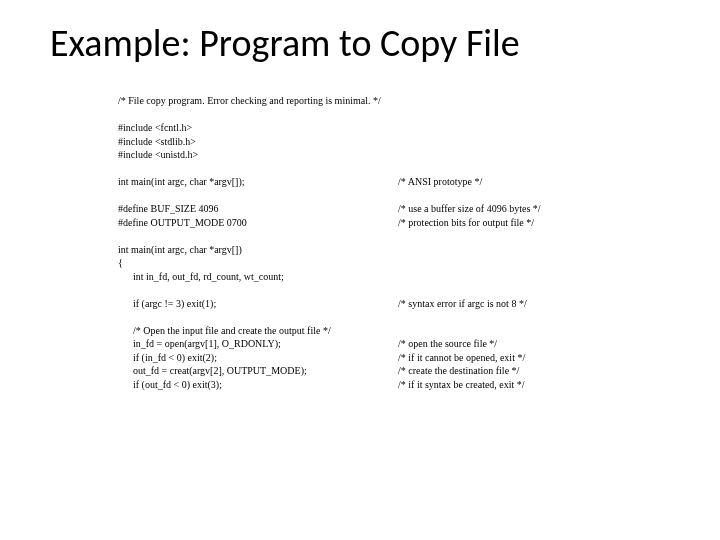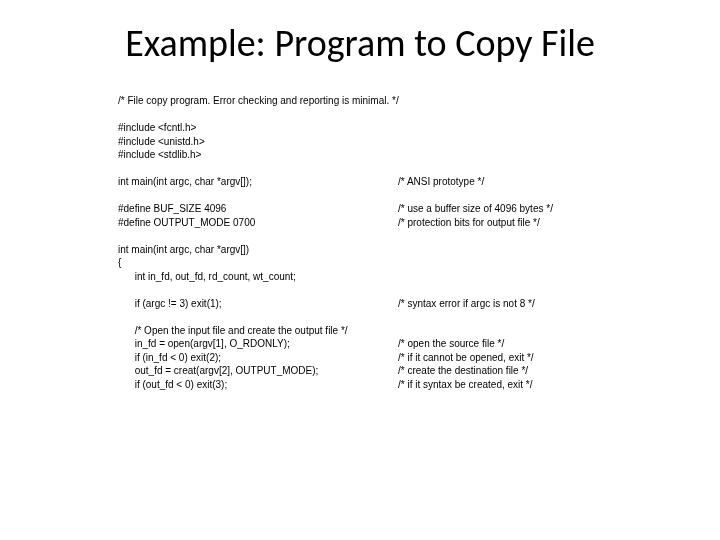--- a/index.html
+++ b/index.html
@@ -18,24 +18,23 @@
     position: relative;
     box-sizing: border-box;
     padding: 20px 50px 0 50px;
   }
   .title {
     font-size: 38px;
     font-weight: 400;
     color: #000;
     margin: 0 0 28px 0;
     letter-spacing: 0px;
-    text-align: center;
   }
   .code-block {
-    font-family: Liberation Sans, sans-serif;
+    font-family: Liberation Serif, serif;
     font-size: 10px;
     line-height: 1.35;
     color: #000;
     padding-left: 68px;
   }
   .code-row {
     display: flex;
     white-space: pre;
   }
   .code-left {
@@ -49,22 +48,22 @@
 </style>
 </head>
 <body>
 
 <div class="slide">
   <h1 class="title">Example: Program to Copy File</h1>
   <div class="code-block" id="code-block">
       <div class="code-row"><span class="code-left">/* File copy program. Error checking and reporting is minimal. */</span><span class="code-right"></span></div>
       <div class="blank"></div>
       <div class="code-row"><span class="code-left">#include &lt;fcntl.h&gt;</span><span class="code-right"></span></div>
+      <div class="code-row"><span class="code-left">#include &lt;stdlib.h&gt;</span><span class="code-right"></span></div>
       <div class="code-row"><span class="code-left">#include &lt;unistd.h&gt;</span><span class="code-right"></span></div>
-      <div class="code-row"><span class="code-left">#include &lt;stdlib.h&gt;</span><span class="code-right"></span></div>
       <div class="blank"></div>
       <div class="code-row"><span class="code-left">int main(int argc, char *argv[]);</span><span class="code-right">/* ANSI prototype */</span></div>
       <div class="blank"></div>
       <div class="code-row"><span class="code-left">#define BUF_SIZE 4096</span><span class="code-right">/* use a buffer size of 4096 bytes */</span></div>
       <div class="code-row"><span class="code-left">#define OUTPUT_MODE 0700</span><span class="code-right">/* protection bits for output file */</span></div>
       <div class="blank"></div>
       <div class="code-row"><span class="code-left">int main(int argc, char *argv[])</span><span class="code-right"></span></div>
       <div class="code-row"><span class="code-left">{</span><span class="code-right"></span></div>
       <div class="code-row"><span class="code-left">      int in_fd, out_fd, rd_count, wt_count;</span><span class="code-right"></span></div>
       <div class="code-row"><span class="code-right"></span></div>

